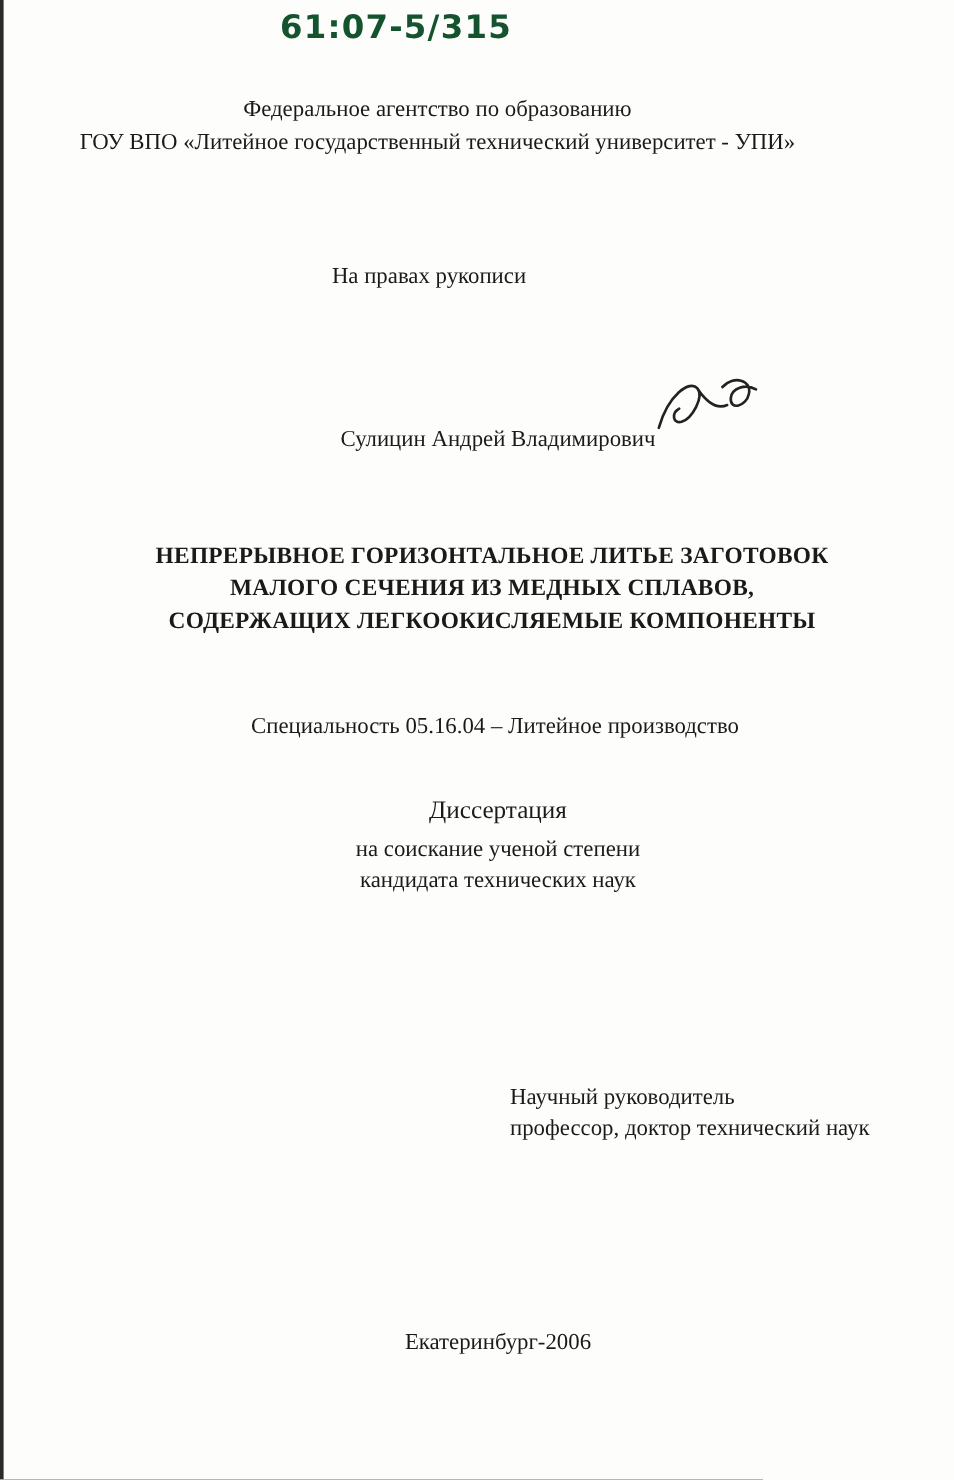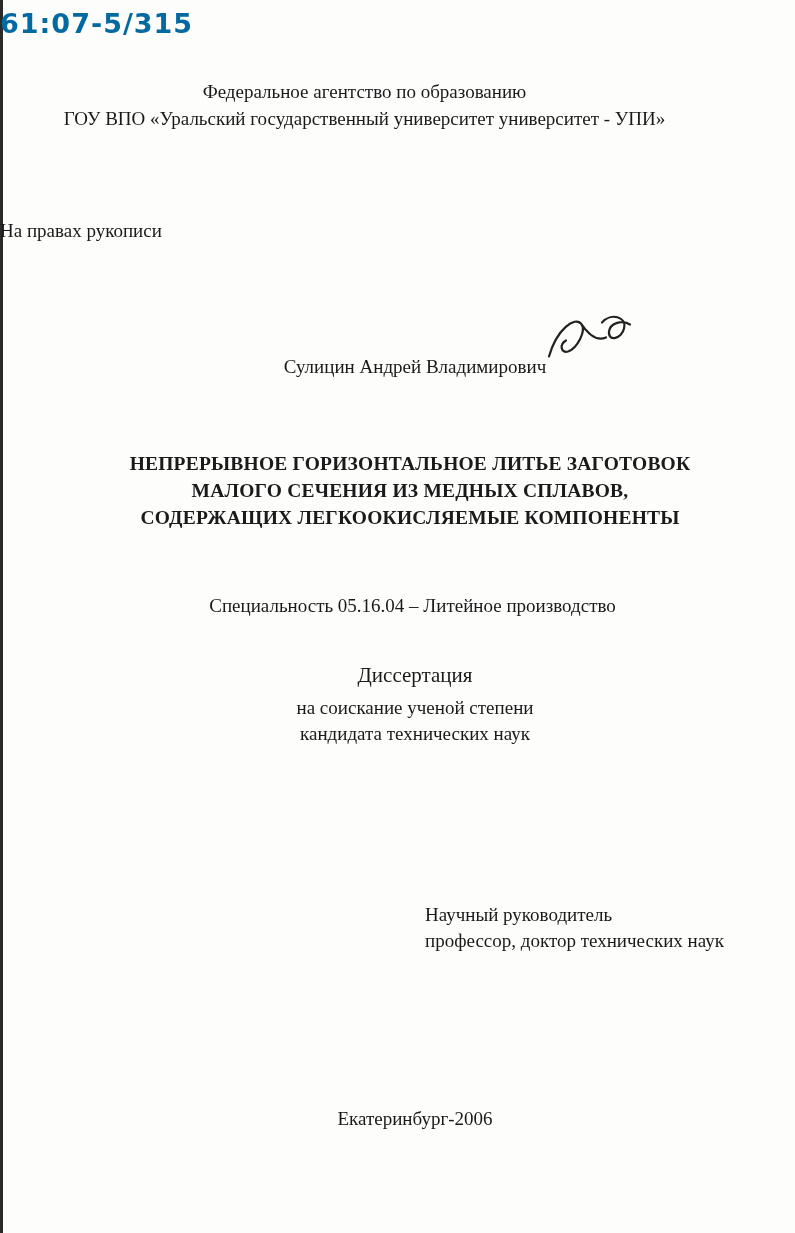--- a/index.html
+++ b/index.html
@@ -24,42 +24,42 @@
     top: 0;
     width: 3px;
     height: 100%;
     background: #2a2a2a;
   }
   .catalog-number {
     position: absolute;
     top: 8px;
     left: 0;
     width: 660px;
-    text-align: left;
+    text-align: center;
     font-family: "DejaVu Sans", sans-serif;
     font-weight: bold;
     font-size: 27px;
     letter-spacing: 1px;
-    color: #0369a1;
+    color: #14532d;
   }
   .agency-block {
     position: absolute;
     top: 78px;
     left: 0;
     width: 729px;
     text-align: center;
     font-size: 19px;
     line-height: 27px;
   }
   .manuscript-note {
     position: absolute;
     top: 220px;
     left: 0;
     width: 715px;
-    text-align: left;
+    text-align: center;
     font-size: 19px;
   }
   .signature {
     position: absolute;
     top: 308px;
     left: 545px;
     width: 95px;
     height: 60px;
   }
   .author-line {
@@ -129,21 +129,21 @@
 <body>
 
 <div class="page">
 
   <div class="scan-edge"></div>
 
   <div class="catalog-number">61:07-5/315</div>
 
   <div class="agency-block">
     <div>Федеральное агентство по образованию</div>
-    <div>ГОУ ВПО «Уральский государственный университет университет - УПИ»</div>
+    <div>ГОУ ВПО «Литейное государственный технический университет - УПИ»</div>
   </div>
 
   <div class="manuscript-note">На правах рукописи</div>
 
   <div class="signature">
     <svg width="95" height="60" viewBox="0 0 95 55">
       <path d="M4 46 C 12 18, 30 6, 36 13 C 42 20, 32 38, 23 41 C 16 43, 14 34, 21 30
                M 36 13 C 44 25, 52 31, 61 27
                M 57 12 C 66 2, 82 6, 79 18 C 77 28, 63 32, 64 21 C 65 13, 76 9, 85 14" fill="none" stroke="#222" stroke-width="2.2" stroke-linecap="round"></path>
     </svg>
@@ -161,18 +161,18 @@
 
   <div class="dissertation-word">Диссертация</div>
 
   <div class="degree-block">
     <div>на соискание ученой степени</div>
     <div>кандидата технических наук</div>
   </div>
 
   <div class="supervisor-block">
     <div>Научный руководитель</div>
-    <div>профессор, доктор технических наук</div>
+    <div>профессор, доктор технический наук</div>
   </div>
 
   <div class="city-year">Екатеринбург-2006</div>
 
 </div>
 
 </body></html>

